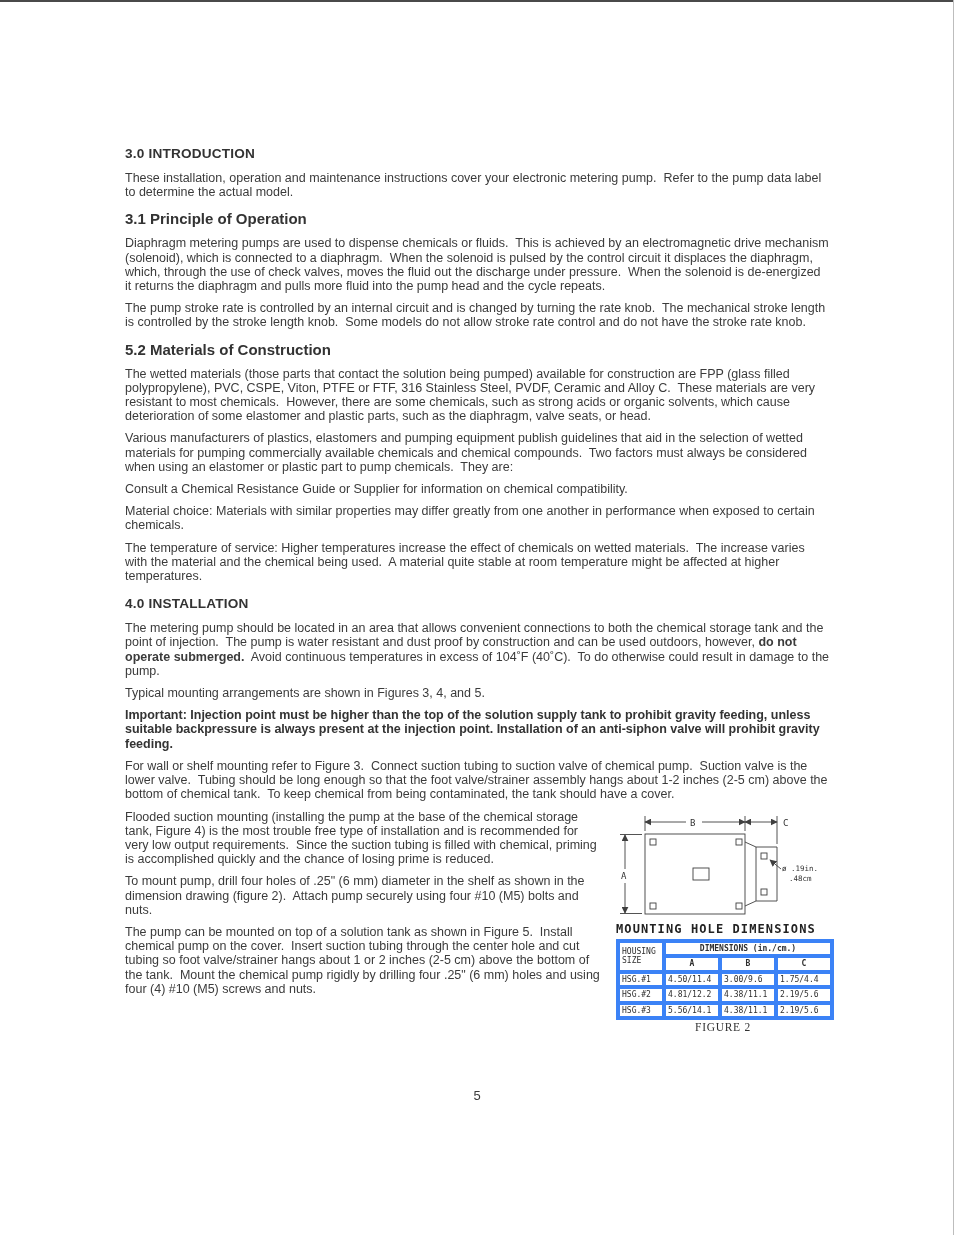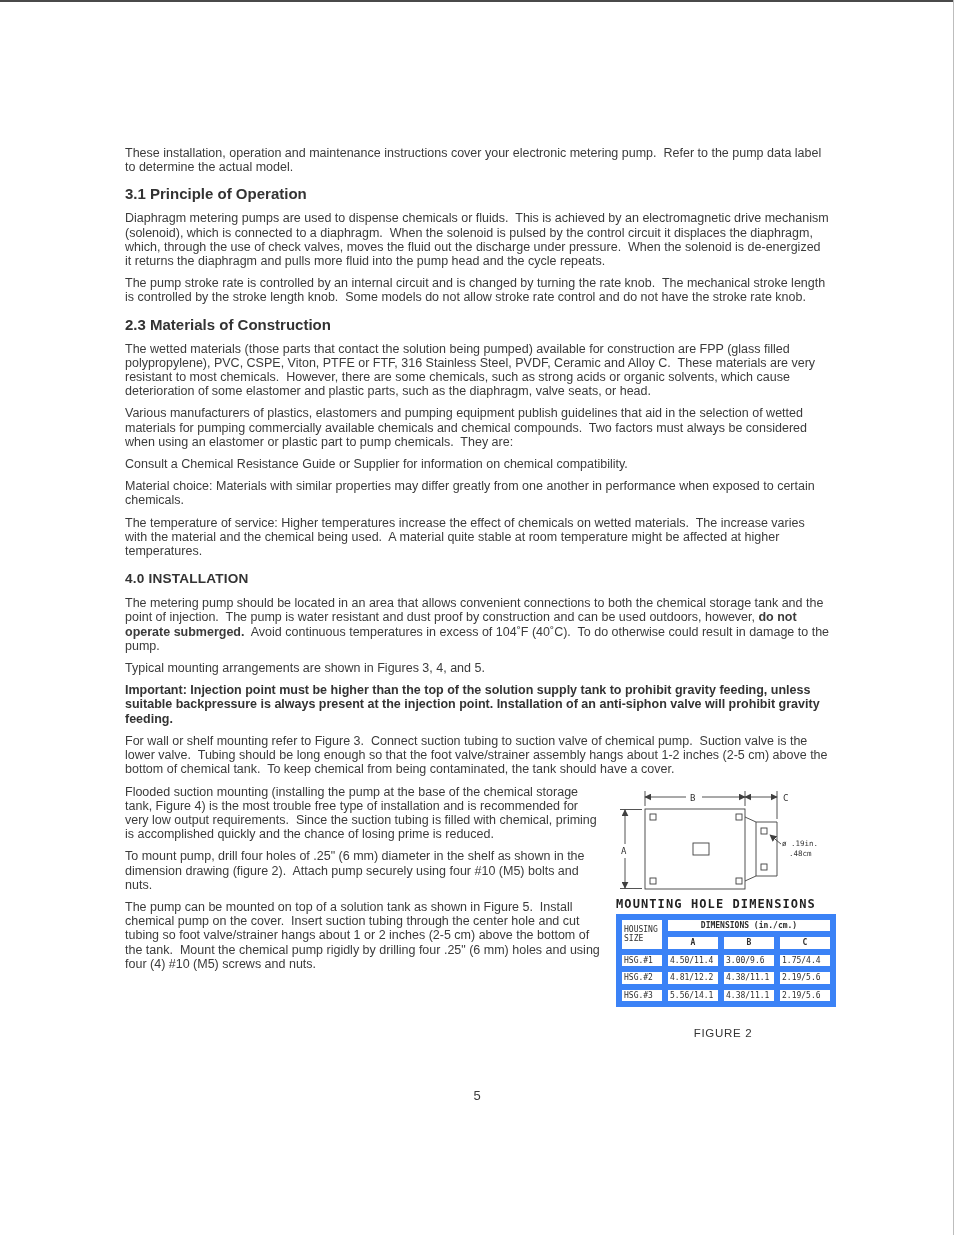--- a/index.html
+++ b/index.html
@@ -14,47 +14,48 @@
   h3.sub { font-size:15px; font-weight:bold; color:#333333; margin:11px 0 9px 0; }
   .bold { font-weight:bold; }
   p.important { font-weight:bold; color:#333333; }
 
   .figure { float:right; width:214px; margin:2px 0 8px 14px; }
   .fig-drawing { display:block; }
   .fig-title { font-family:"DejaVu Sans Mono", monospace; font-weight:bold; font-size:12px;
                letter-spacing:1.1px; color:#222222; margin-top:4px; white-space:nowrap; }
   .dim-table { width:100%; border-collapse:collapse; table-layout:fixed;
                font-family:"DejaVu Sans Mono", monospace; font-size:8px; color:#2e2e2e; margin-top:3px; }
-  .dim-table th, .dim-table td { border:6px solid #3b82f6; padding:1px 2px; font-weight:normal;
+  .dim-table th, .dim-table td { border:4px solid #3b82f6; padding:1px 2px; font-weight:normal;
                text-align:left; line-height:1.2; overflow:hidden; white-space:nowrap; }
   .dim-table .ctr { text-align:center;font-weight:bold; }
   .dim-table .hs span { display:block; }
-  .fig-caption { font-family:Liberation Sans, sans-serif; font-size:11.5px; text-align:center;
-               margin-top:20px; letter-spacing:0.7px; color:#333333; }
+  .fig-caption { font-family:Liberation Serif, serif; font-size:11.5px; text-align:center;
+               margin-top:1px; letter-spacing:0.7px; color:#333333; }
   .clear { clear:both; }
   .page-number { position:absolute; top:1088px; left:0; width:954px; text-align:center;
                font-size:13px; color:#3b3b3b; }
   svg text { font-family:"DejaVu Sans Mono", monospace; fill:#333333; }
 </style>
 </head>
 <body>
 
 <div>
   <div class="scan-top"></div>
   <div class="scan-right"></div>
 
   <div class="content">
 
+    <h2 class="sec first">3.0 INTRODUCTION</h2>
     <p class="para">These installation, operation and maintenance instructions cover your electronic metering pump.  Refer to the pump data label to determine the actual model.</p>
 
     <h3 class="sub">3.1 Principle of Operation</h3>
     <p class="para">Diaphragm metering pumps are used to dispense chemicals or fluids.  This is achieved by an electromagnetic drive mechanism (solenoid), which is connected to a diaphragm.  When the solenoid is pulsed by the control circuit it displaces the diaphragm, which, through the use of check valves, moves the fluid out the discharge under pressure.  When the solenoid is de-energized it returns the diaphragm and pulls more fluid into the pump head and the cycle repeats.</p>
     <p class="para">The pump stroke rate is controlled by an internal circuit and is changed by turning the rate knob.  The mechanical stroke length is controlled by the stroke length knob.  Some models do not allow stroke rate control and do not have the stroke rate knob.</p>
 
-    <h3 class="sub">2.3 Materials of Construction</h3>
+    <h3 class="sub">5.2 Materials of Construction</h3>
     <p class="para">The wetted materials (those parts that contact the solution being pumped) available for construction are FPP (glass filled polypropylene), PVC, CSPE, Viton, PTFE or FTF, 316 Stainless Steel, PVDF, Ceramic and Alloy C.  These materials are very resistant to most chemicals.  However, there are some chemicals, such as strong acids or organic solvents, which cause deterioration of some elastomer and plastic parts, such as the diaphragm, valve seats, or head.</p>
     <p class="para">Various manufacturers of plastics, elastomers and pumping equipment publish guidelines that aid in the selection of wetted materials for pumping commercially available chemicals and chemical compounds.  Two factors must always be considered when using an elastomer or plastic part to pump chemicals.  They are:</p>
     <p class="para">Consult a Chemical Resistance Guide or Supplier for information on chemical compatibility.</p>
     <p class="para">Material choice: Materials with similar properties may differ greatly from one another in performance when exposed to certain chemicals.</p>
     <p class="para">The temperature of service: Higher temperatures increase the effect of chemicals on wetted materials.  The increase varies with the material and the chemical being used.  A material quite stable at room temperature might be affected at higher temperatures.</p>
 
     <h2 class="sec">4.0 INSTALLATION</h2>
     <p class="para"><span>The metering pump should be located in an area that allows convenient connections to both the chemical storage tank and the point of injection.  The pump is water resistant and dust proof by construction and can be used outdoors, however, </span><span class="bold">do not operate submerged.</span><span>  Avoid continuous temperatures in excess of 104˚F (40˚C).  To do otherwise could result in damage to the pump.</span></p>
 
     <p class="para">Typical mounting arrangements are shown in Figures 3, 4, and 5.</p>

